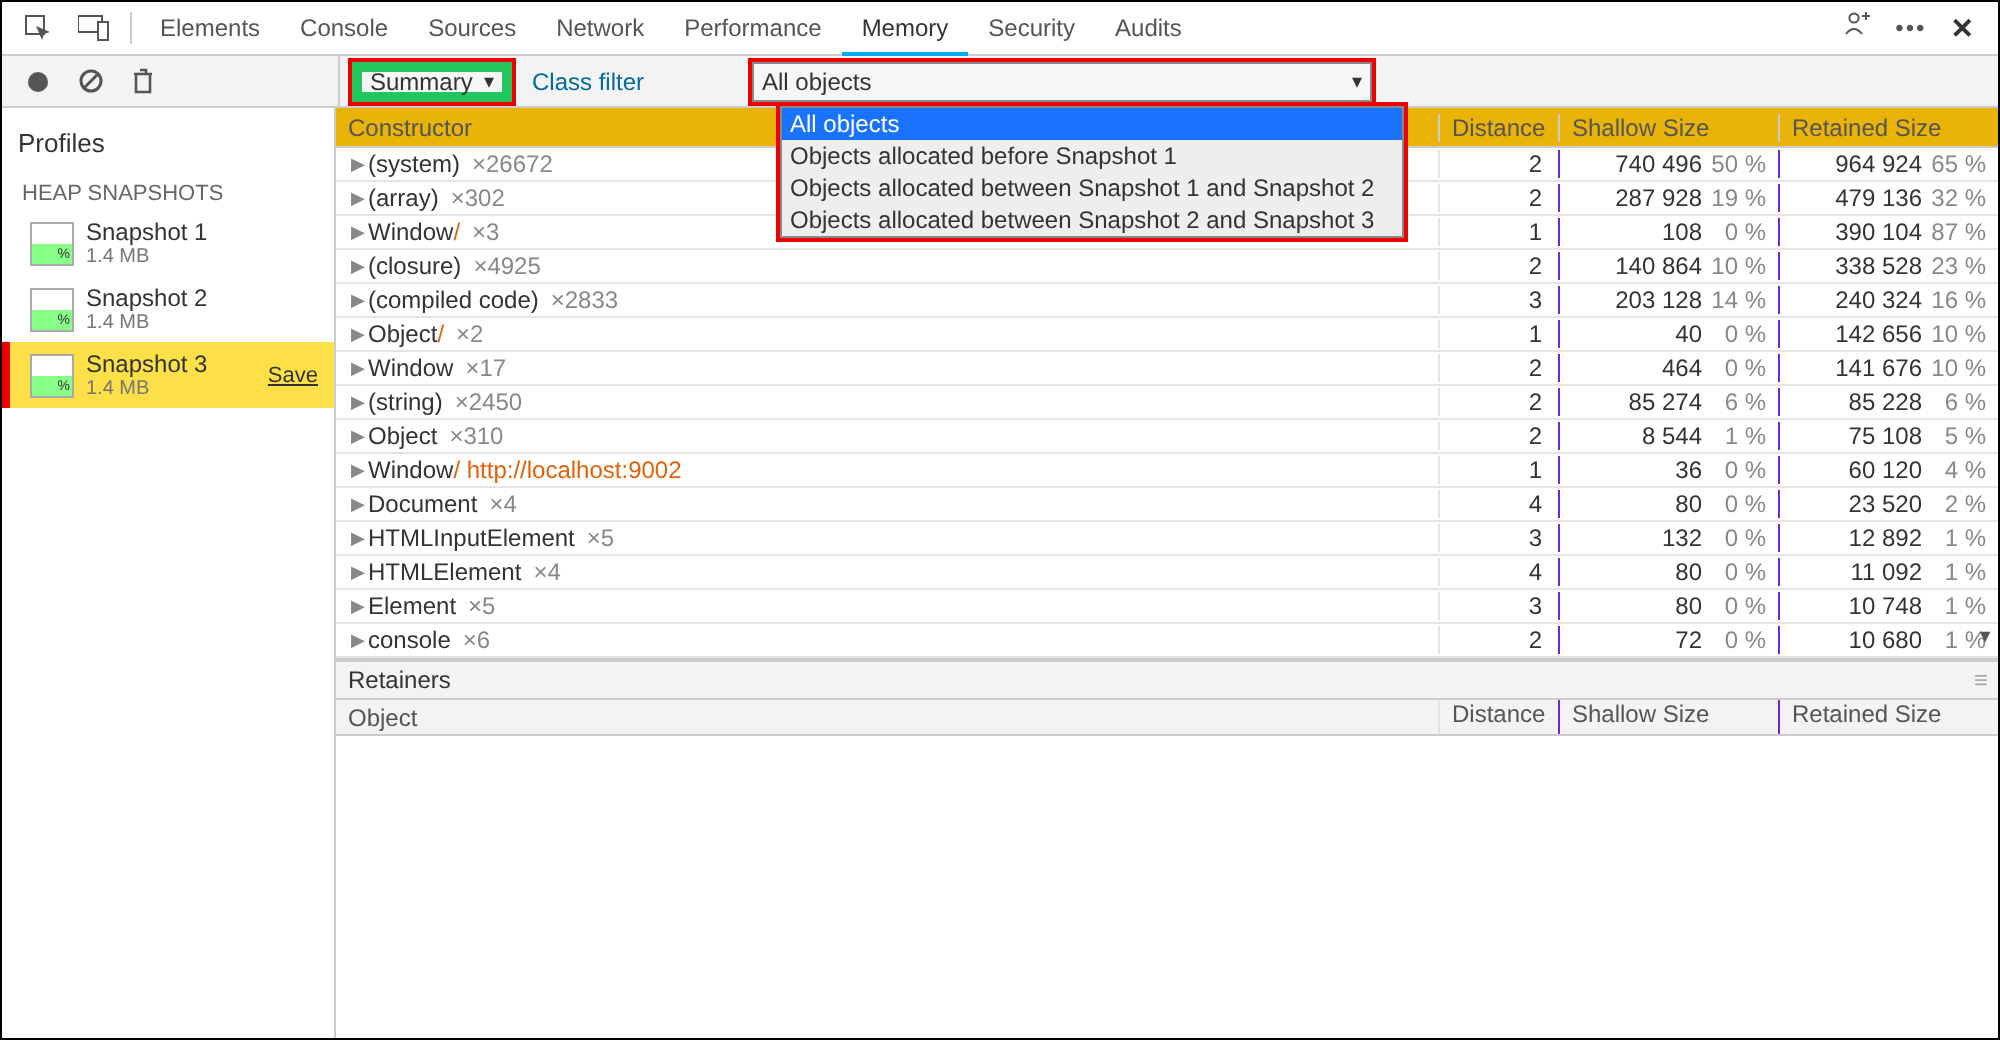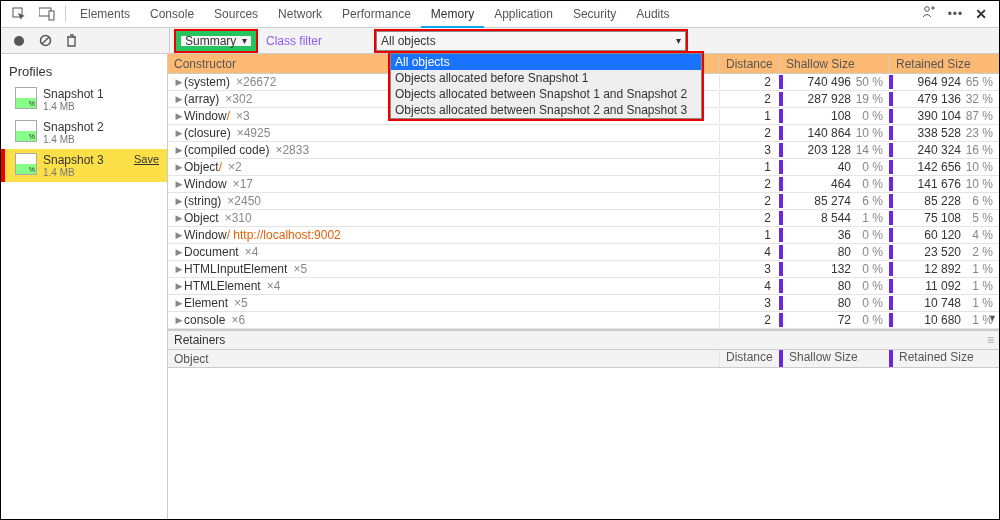--- a/index.html
+++ b/index.html
@@ -14,49 +14,49 @@
   .tabstrip .right { margin-left: auto; display: flex; align-items: center; gap: 12px; padding-right: 8px;}
   
   
   .toolbar { height: 26px; background: #f3f3f3; border-bottom: 1px solid #ccc; display: flex; align-items: center; padding-left: 8px; }
   .toolbar .ticon { width: 20px; height: 20px; display: inline-flex; align-items: center; justify-content: center; margin-right: 6px;}
   .toolbar-left { width: 160px; display: flex; align-items: center; }
   .toolbar-right { flex: 1; display: flex; align-items: center; border-left: 1px solid #ccc; height: 100%; padding-left: 6px; position: relative;}
   .summary-select { border: 5px solid #22c55e; background: #f6f6f6; height: 20px; width: 80px; font-size: 12px; padding: 0 18px 0 4px; position: relative; display:inline-flex; align-items:center;}
   .summary-select::after { content: "▾"; position: absolute; right: 4px; font-size: 10px; }
   .outline-red { outline: 2px solid #e00; outline-offset: 0; }
-  .class-filter { margin-left: 10px; color: #8b5cf6; }
+  .class-filter { margin-left: 10px; color: #0369a1; }
   .filter-select { margin-left: 54px; border: 1px solid #888; background: #f6f6f6; height: 20px; width: 310px; font-size: 12px; padding: 0 18px 0 4px; position: relative; display:inline-flex; align-items:center;}
   .filter-select::after { content: "▾"; position: absolute; right: 4px; font-size: 10px; }
   
   
   .dropdown { position: absolute; top: 25px; left: 220px; width: 312px; background: #eee; border: 1px solid #888; z-index: 50; outline: 2px solid #e00;}
   .dropdown .opt { padding: 1px 4px; font-size: 12px; }
   .dropdown .opt.sel { background: #1a73ff; color: #fff; }
   
   
   .main { display: flex; height: calc(520px - 27px - 26px - 2px); }
   .sidebar { width: 167px; border-right: 1px solid #ccc; padding: 6px 0 0 0; }
   .sidebar h4 { font-weight: normal; font-size: 13px; padding: 4px 8px; }
   .sidebar .group-label { font-size: 11px; color: #666; padding: 8px 8px 2px 10px; }
-  .snap { display: flex; gap: 6px; padding: 4px 8px 4px 14px; position: relative;}
+  .snap { display: flex; align-items: center; gap: 6px; padding: 4px 8px 4px 14px; position: relative;}
   .snap .sicon { width: 22px; height: 22px; border: 1px solid #aaa; background: linear-gradient(#fff 50%, #8f8 50%); font-size: 7px; display:flex; align-items:flex-end; justify-content:flex-end; padding:1px;}
   .snap .stext .title { font-size: 12px; }
   .snap .stext .sub { font-size: 10px; color: #777; }
   .snap.selected { background: #fde047; }
   .snap.selected::before { content:""; position:absolute; left:0; top:0; bottom:0; width:4px; background:#e00;}
   .snap .save { margin-left: auto; text-decoration: underline; font-size: 11px; }
   
   .content { flex: 1; display: flex; flex-direction: column; }
   
   .grid-header, .row { display: flex; align-items: center; border-bottom: 1px solid #e4e4e4; }
-  .grid-header { background: #fdba74; height: 20px; font-size: 12px; color: #555; border-bottom: 1px solid #ccc; }
+  .grid-header { background: #eab308; height: 20px; font-size: 12px; color: #555; border-bottom: 1px solid #ccc; }
   .col-constructor { flex: 1; padding-left: 6px; display: flex; align-items: center;}
   .col-d { width: 60px; text-align: right; padding-right: 8px; border-left: 1px solid #e4e4e4;}
-  .col-s, .col-r { width: 110px; display: flex; border-left: 4px solid #6d28d9;}
+  .col-s, .col-r { width: 110px; display: flex; border-left: 1px solid #6d28d9;}
   .col-s .num, .col-r .num { flex:1; text-align: right; padding-right: 4px;}
   .col-s .pct, .col-r .pct { width: 34px; text-align: right; padding-right: 6px; color: #888;}
   .grid-header .col-d, .grid-header .col-s, .grid-header .col-r { text-align: left; padding-left:6px; display:block; border-left: 1px solid #ccc;}
   
   .row { height: 17px; font-size: 12px; }
   .row .tw { color:#888; display:inline-block; width:10px; text-align:center; font-size:9px;}
   .row .muted { color: #888; margin-left: 6px; }
   .row .slash { color: #e36209; }
   
   .grid-body { flex: 0 0 auto; overflow: hidden; border-bottom: 1px solid #ccc;}
@@ -87,21 +87,20 @@
       </svg>
   </span>
   <span class="sep"></span>
   <div id="tabs-container" style="display: flex;">
       <span class="tab">Elements</span>
       <span class="tab">Console</span>
       <span class="tab">Sources</span>
       <span class="tab">Network</span>
       <span class="tab">Performance</span>
       <span class="tab active">Memory</span>
-      <span class="tab">Application</span>
       <span class="tab">Security</span>
       <span class="tab">Audits</span>
     </div>
   <div class="right">
     <span>
       <svg width="15" height="15" viewBox="0 0 15 15">
           <circle cx="6" cy="4" r="2.3" fill="none" stroke="#555"></circle>
           <path d="M2 12 Q6 7 10 12" fill="none" stroke="#555"></path>
           <path d="M10 3 L14 3 M12 1 L12 5" stroke="#555"></path>
         </svg>
@@ -144,20 +143,21 @@
         <div class="opt">Objects allocated before Snapshot 1</div>
         <div class="opt">Objects allocated between Snapshot 1 and Snapshot 2</div>
         <div class="opt">Objects allocated between Snapshot 2 and Snapshot 3</div>
       </div>
   </div>
 </div>
 
 <div class="main">
   <div class="sidebar">
     <h4>Profiles</h4>
+    <div class="group-label">HEAP SNAPSHOTS</div>
     <div id="snaps">
         <div class="snap">
           <span class="sicon">%</span>
           <span class="stext">
             <div class="title">Snapshot 1</div>
             <div class="sub">1.4 MB</div>
           </span>
         </div>
         <div class="snap">
           <span class="sicon">%</span>

